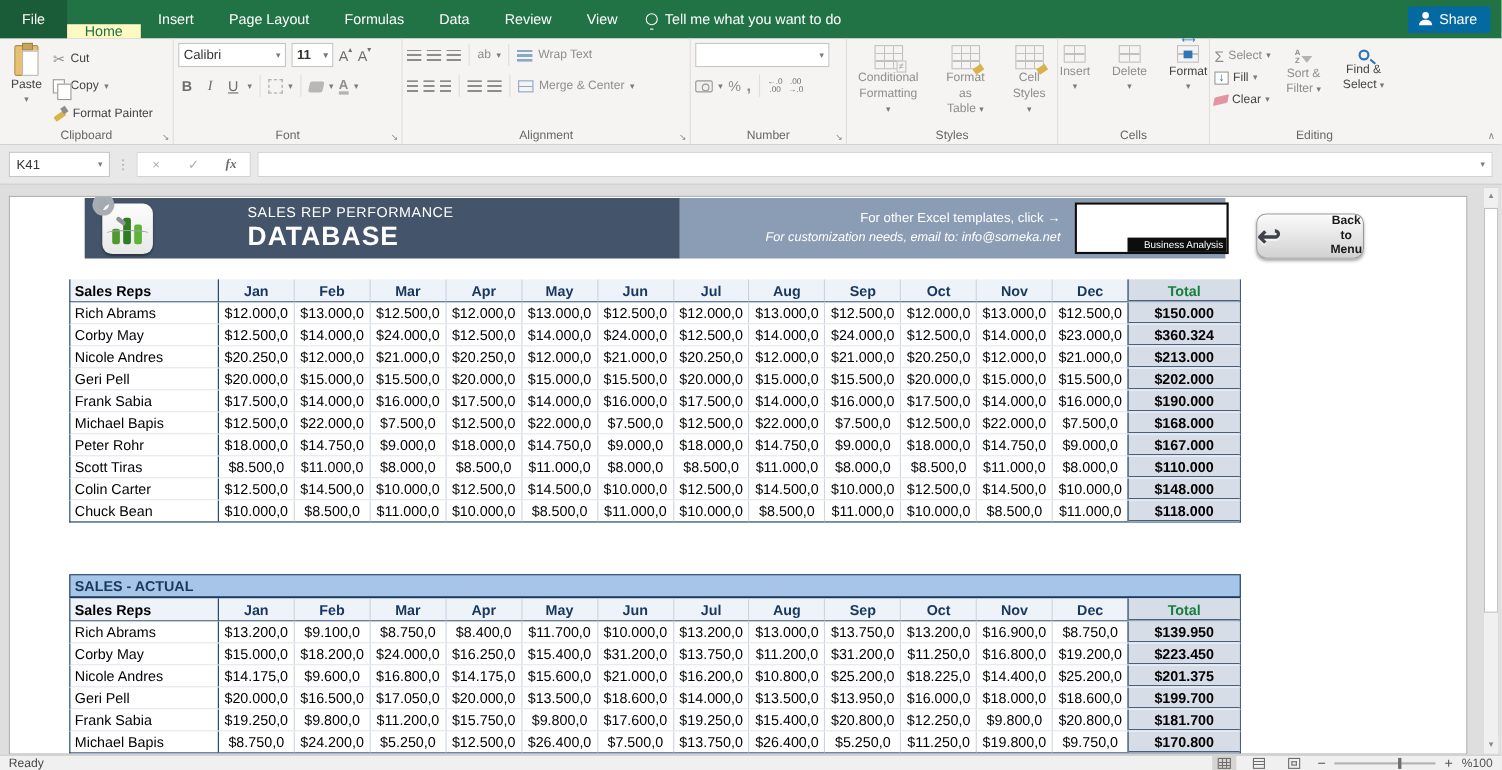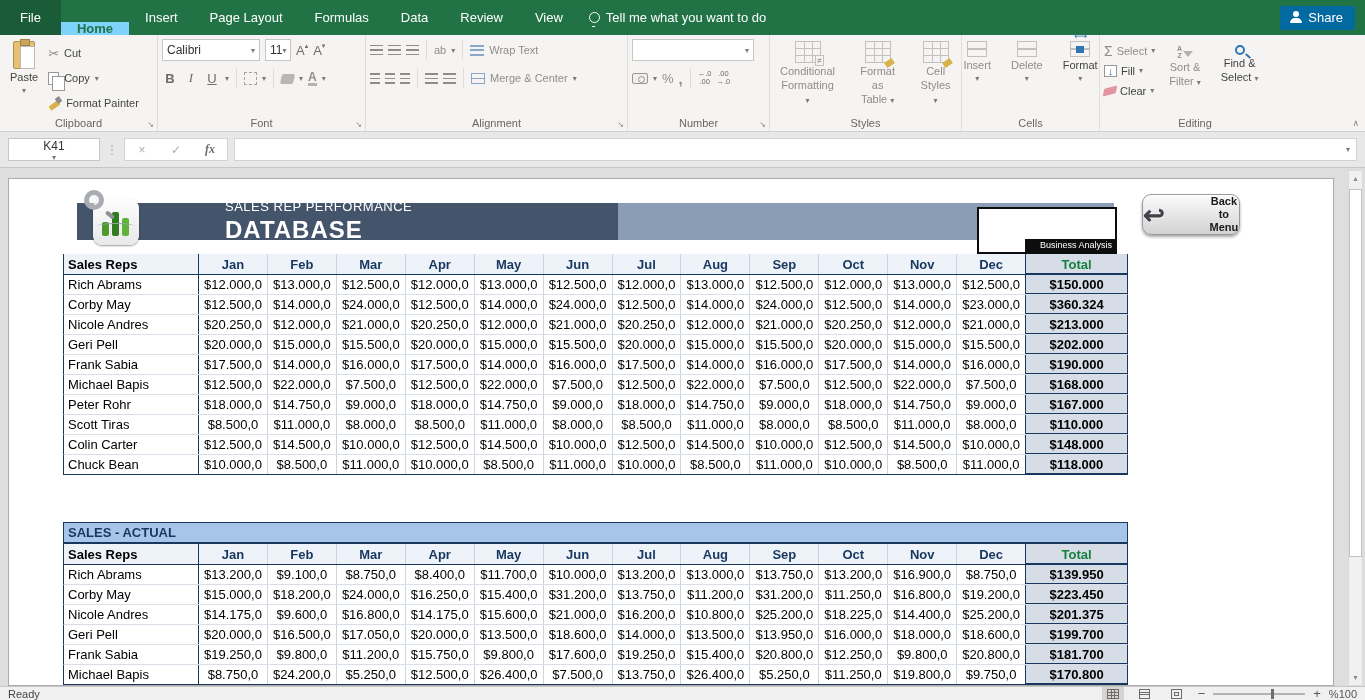--- a/index.html
+++ b/index.html
@@ -4,21 +4,21 @@
 <style>
   * { margin:0; padding:0; box-sizing:border-box; }
   html,body { width:1365px; height:700px; overflow:hidden;
     font-family:"Liberation Sans", sans-serif; background:#e6e6e6; }
 
   
   #tabbar { position:absolute; left:0; top:0; width:1365px; height:35px;
     background:#217346; display:flex; align-items:stretch; color:#fff; font-size:13px; }
   .tab { padding:0 16px; display:flex; align-items:center; cursor:default; }
   .tab.file { background:#1a5c38; font-weight:400; padding:17px 20px; }
-  .tab.active { background:#7dd3fc; color:#217346; font-weight:700; margin-top:22px; }
+  .tab.active { background:#fef9c3; color:#217346; font-weight:400; margin-top:22px; }
   #tellme { display:flex; align-items:center; gap:6px; margin-left:10px; }
   .bulb { width:11px; height:11px; border:1.5px solid #fff; border-radius:50%; position:relative; }
   .bulb:after { content:""; position:absolute; left:2.5px; top:10px; width:3px; height:3px; border-bottom:1.5px solid #fff; }
   #share-btn { margin-left:auto; margin-right:10px; align-self:center; background:#0369a1;
     border-radius:2px; padding:4px 12px 5px 10px; display:flex; gap:6px; align-items:center; }
   .person { width:12px; height:12px; position:relative; }
   .person:before { content:""; position:absolute; left:3px; top:0; width:6px; height:6px; border-radius:50%; background:#fff; }
   .person:after { content:""; position:absolute; left:0; top:7px; width:12px; height:5px; border-radius:5px 5px 0 0; background:#fff; }
 
   
@@ -39,21 +39,21 @@
   .scissors { color:#8f8d8b; font-size:13px; }
   .copy-ic { width:11px; height:13px; border:1px solid #9a9896; background:#fff; position:relative; }
   .copy-ic:after { content:""; position:absolute; left:3px; top:3px; width:11px; height:13px; border:1px solid #9a9896; background:#fff; }
   .brush-ic { width:13px; height:13px; position:relative; }
   .brush-ic:before { content:""; position:absolute; left:1px; top:7px; width:11px; height:5px; background:#d8b24a; transform:rotate(-35deg); border-radius:1px; }
   .brush-ic:after { content:""; position:absolute; left:8px; top:1px; width:5px; height:6px; background:#8f8d8b; transform:rotate(-35deg); }
 
   
   .combo { background:#fff; border:1px solid #c8c6c4; height:22px; display:flex; align-items:center; padding:0 4px; justify-content:space-between; color:#333; font-size:12px; }
   .fontname { width:98px; }
-  .fontsize { width:26px; }
+  .fontsize { width:38px;font-weight:bold; }
   .abtn { font-size:13px; color:#6f6d6b; display:flex; align-items:flex-start; }
   .abtn sup { font-size:7px; line-height:6px; }
   .fmt { font-size:13px; color:#6f6d6b; width:16px; text-align:center; }
   .b { font-weight:700; } .i { font-style:italic; font-family:"Liberation Serif",serif; } .u { text-decoration:underline; }
   .border-ic { width:13px; height:13px; border:1px dashed #a5a3a1; position:relative; }
   .bucket-ic { width:13px; height:10px; background:#b9b7b5; transform:skewX(-12deg); border-radius:2px; margin-top:2px; }
   .fontcolor-ic { font-size:12px; color:#8f8d8b; font-weight:700; border-bottom:3px solid #b5b3b1; line-height:12px; }
   .vsep { width:1px; height:20px; background:#e0dedc; margin:0 2px; }
 
   
@@ -93,38 +93,38 @@
   .az-ic { display:flex; flex-direction:column; font-size:7px; line-height:7px; color:#8f8d8b; font-weight:700; }
   .funnel { width:0; height:0; border-left:5px solid transparent; border-right:5px solid transparent; border-top:6px solid #b5b3b1; position:relative; top:2px; }
   .mag { width:10px; height:10px; border:2px solid #2e75b6; border-radius:50%; position:relative; }
   .mag:after { content:""; position:absolute; left:8px; top:8px; width:6px; height:2px; background:#2e75b6; transform:rotate(40deg); }
   .two-line { text-align:center; line-height:1.25; }
   #collapse { position:absolute; right:6px; bottom:3px; color:#8a8886; font-size:9px; }
 
   
   #formula { position:absolute; left:0; top:132px; width:1365px; height:36px; background:#e8e8e8;
     display:flex; align-items:center; padding:0 8px; gap:6px; border-bottom:1px solid #c6c6c6; }
-  #namebox { width:92px; height:23px; background:#fff; border:1px solid #c8c6c4; display:flex; align-items:center; justify-content:space-between; padding:0 6px; font-size:12px; color:#333;flex-direction:column; }
+  #namebox { width:92px; height:23px; background:#fff; border:1px solid #c8c6c4; display:flex; align-items:center; justify-content:space-between; padding:0 6px; font-size:12px; color:#333; }
   #fxgroup { height:23px; background:#fff; border:1px solid #d4d2d0; display:flex; align-items:center; gap:0; }
   #fxgroup span { width:34px; text-align:center; font-size:12px; color:#b0aeac; }
   #fxgroup .fx { color:#6f6d6b; font-family:"Liberation Serif",serif; font-style:italic; font-weight:700; }
   #fbar-input { flex:1; height:23px; background:#fff; border:1px solid #d4d2d0; display:flex; align-items:center; justify-content:flex-end; padding:0 6px; color:#8a8886; font-size:9px; }
   .dots { color:#a7a5a3; font-size:12px; }
 
   
   #workbook { position:absolute; left:0; top:168px; width:1365px; height:518px; background:#dedede; }
   #sheet { position:absolute; left:8px; top:10px; width:1326px; height:508px; background:#fff; border:1px solid #ababab; overflow:hidden; }
 
   
   #vscroll { position:absolute; right:2px; top:2px; width:15px; height:516px; background:#f0f0f0; border:1px solid #dadada; }
   .scr-arrow { position:absolute; left:0; width:13px; height:15px; background:#f0f0f0; color:#8a8886; font-size:7px; text-align:center; line-height:15px; }
   #vthumb { position:absolute; left:0; top:18px; width:13px; height:368px; background:#fff; border:1px solid #c1c1c1; }
 
   
-  #banner { position:absolute; left:54px; top:24px; height:37px; width:1051px; display:flex;padding-left:14px; }
+  #banner { position:absolute; left:54px; top:1px; height:55px; width:1051px; display:flex;padding-left:14px; }
   #banner-dark { width:548px; background:#44546a; display:flex; align-items:center; position:relative; }
   #app-icon { width:46px; height:46px; margin-left:16px; background:linear-gradient(#fdfdfd,#e8e8e8); border-radius:9px; position:relative; box-shadow:0 1px 2px rgba(0,0,0,.4); }
   .bar1,.bar2,.bar3 { position:absolute; bottom:9px; width:7px; border-radius:2px; }
   .bar1 { left:9px; height:14px; background:#4e9a2f; }
   .bar2 { left:19px; height:24px; background:#2f7d1e; }
   .bar3 { left:29px; height:18px; background:#5fb33a; }
   #app-icon .wave { position:absolute; left:4px; top:24px; width:38px; height:6px; border-top:1.5px solid #9aa0a6; border-radius:50%; }
   #app-icon .lens { position:absolute; left:-9px; top:-9px; width:20px; height:20px; border:5px solid #a9adb3; border-radius:50%; background:rgba(240,240,240,.55); }
   #app-icon .lens:after { content:""; position:absolute; left:16px; top:18px; width:10px; height:4px; background:#8d9196; transform:rotate(38deg); border-radius:2px; }
   #banner-titles { margin-left:86px; color:#fff; }
@@ -423,20 +423,24 @@
             <span class="bar3"></span>
           <span class="wave"></span>
             <span class="lens"></span>
         </div>
         <div id="banner-titles">
           <div class="t1">SALES REP PERFORMANCE</div>
           <div class="t2">DATABASE</div>
         </div>
       </div>
       <div id="banner-light">
+        <div id="promo">
+          <div class="p1">For other Excel templates, click →</div>
+          <div class="p2">For customization needs, email to: info@someka.net</div>
+        </div>
         <div id="someka-logo">
           <div class="strip">Business Analysis</div>
         </div>
       </div>
     </div>
 
     <div id="back-btn">
       <span class="arr">↩</span>
       <span class="lbl">Back to Menu</span>
     </div>

